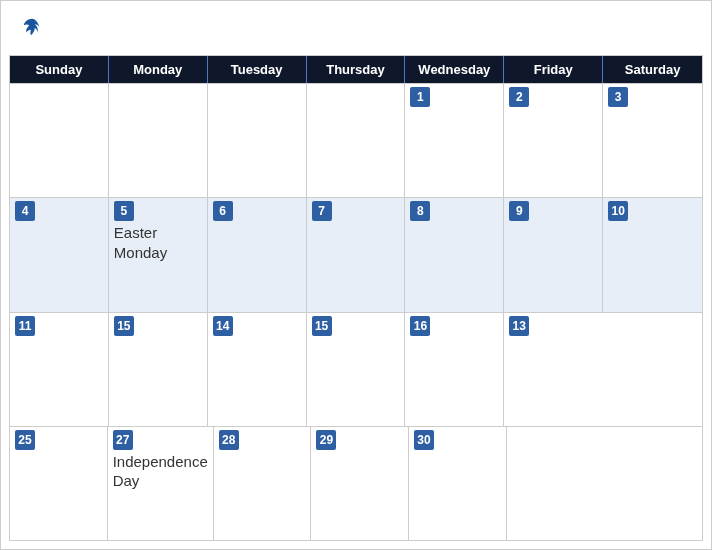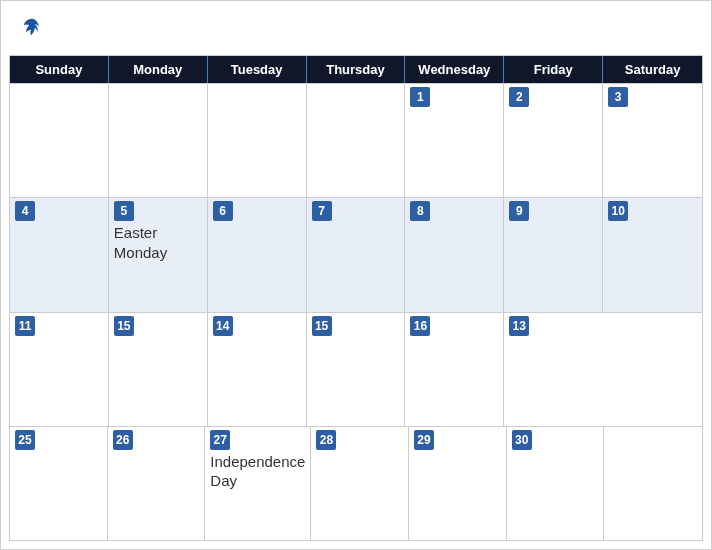--- a/index.html
+++ b/index.html
@@ -225,23 +225,20 @@
           </div>
           <div class="cell">
             <div class="cell-date">13</div>
           </div>
         </div>
         <div class="week">
           <div class="cell">
             <div class="cell-date">25</div>
           </div>
           <div class="cell">
-            <div class="cell-date">26</div>
-          </div>
-          <div class="cell">
             <div class="cell-date">27</div>
             <div class="cell-event">Independence Day</div>
           </div>
           <div class="cell">
             <div class="cell-date">28</div>
           </div>
           <div class="cell">
             <div class="cell-date">29</div>
           </div>
           <div class="cell">

